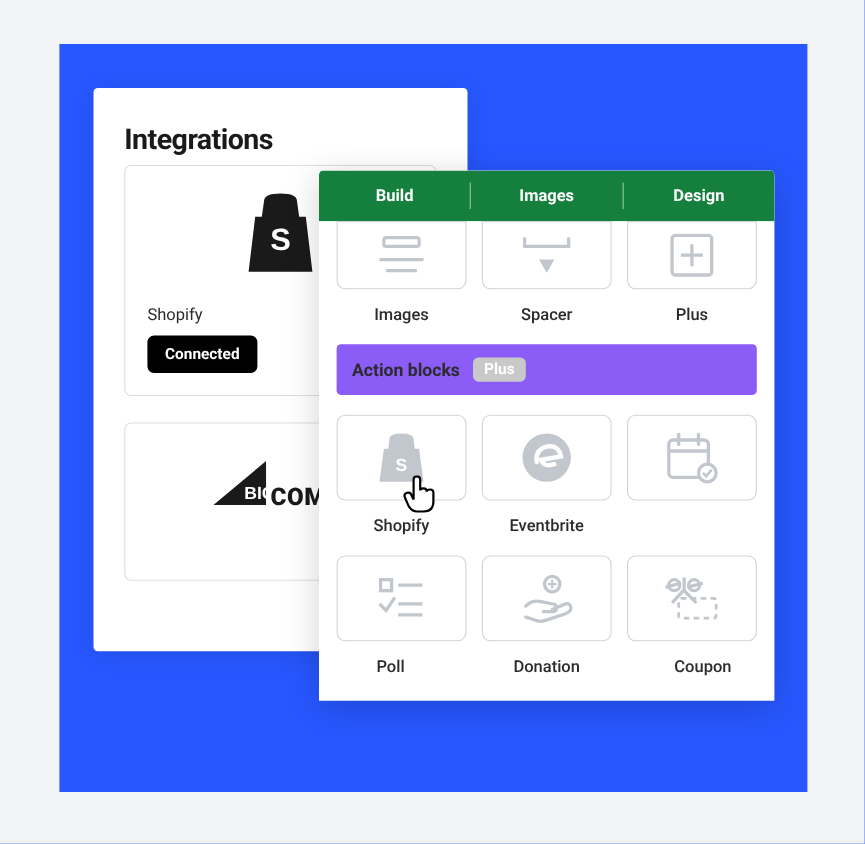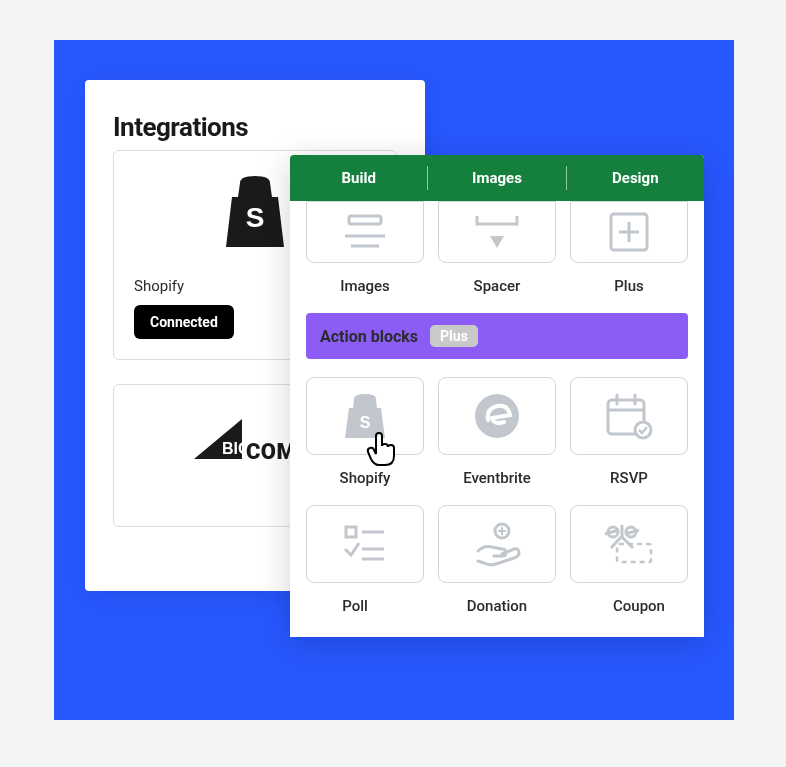--- a/index.html
+++ b/index.html
@@ -271,21 +271,20 @@
           <line x1="13" y1="3" x2="13" y2="12" stroke="currentColor" stroke-width="3" stroke-linecap="round"></line>
           <line x1="31" y1="3" x2="31" y2="12" stroke="currentColor" stroke-width="3" stroke-linecap="round"></line>
           <circle cx="39" cy="38" r="8" fill="#fff" stroke="currentColor" stroke-width="3"></circle>
           <polyline points="35,38 38,41 43,35" fill="none" stroke="currentColor" stroke-width="2.5"></polyline>
         </svg>
       </div>
     </div>
     <div class="block-label-row">
       <div class="block-label">Shopify</div>
       <div class="block-label">Eventbrite</div>
-      <div class="block-label">RSVP</div>
     </div>
 
     <div class="block-row">
       <div class="block-tile">
         <svg width="46" height="42" viewBox="0 0 46 42" class="icon-grey">
           <rect x="4" y="4" width="10" height="10" fill="none" stroke="currentColor" stroke-width="3"></rect>
           <line x1="20" y1="9" x2="42" y2="9" stroke="currentColor" stroke-width="3"></line>
           <polyline points="3,26 9,32 17,20" fill="none" stroke="currentColor" stroke-width="3"></polyline>
           <line x1="20" y1="26" x2="42" y2="26" stroke="currentColor" stroke-width="3"></line>
           <line x1="20" y1="36" x2="42" y2="36" stroke="currentColor" stroke-width="3"></line>

